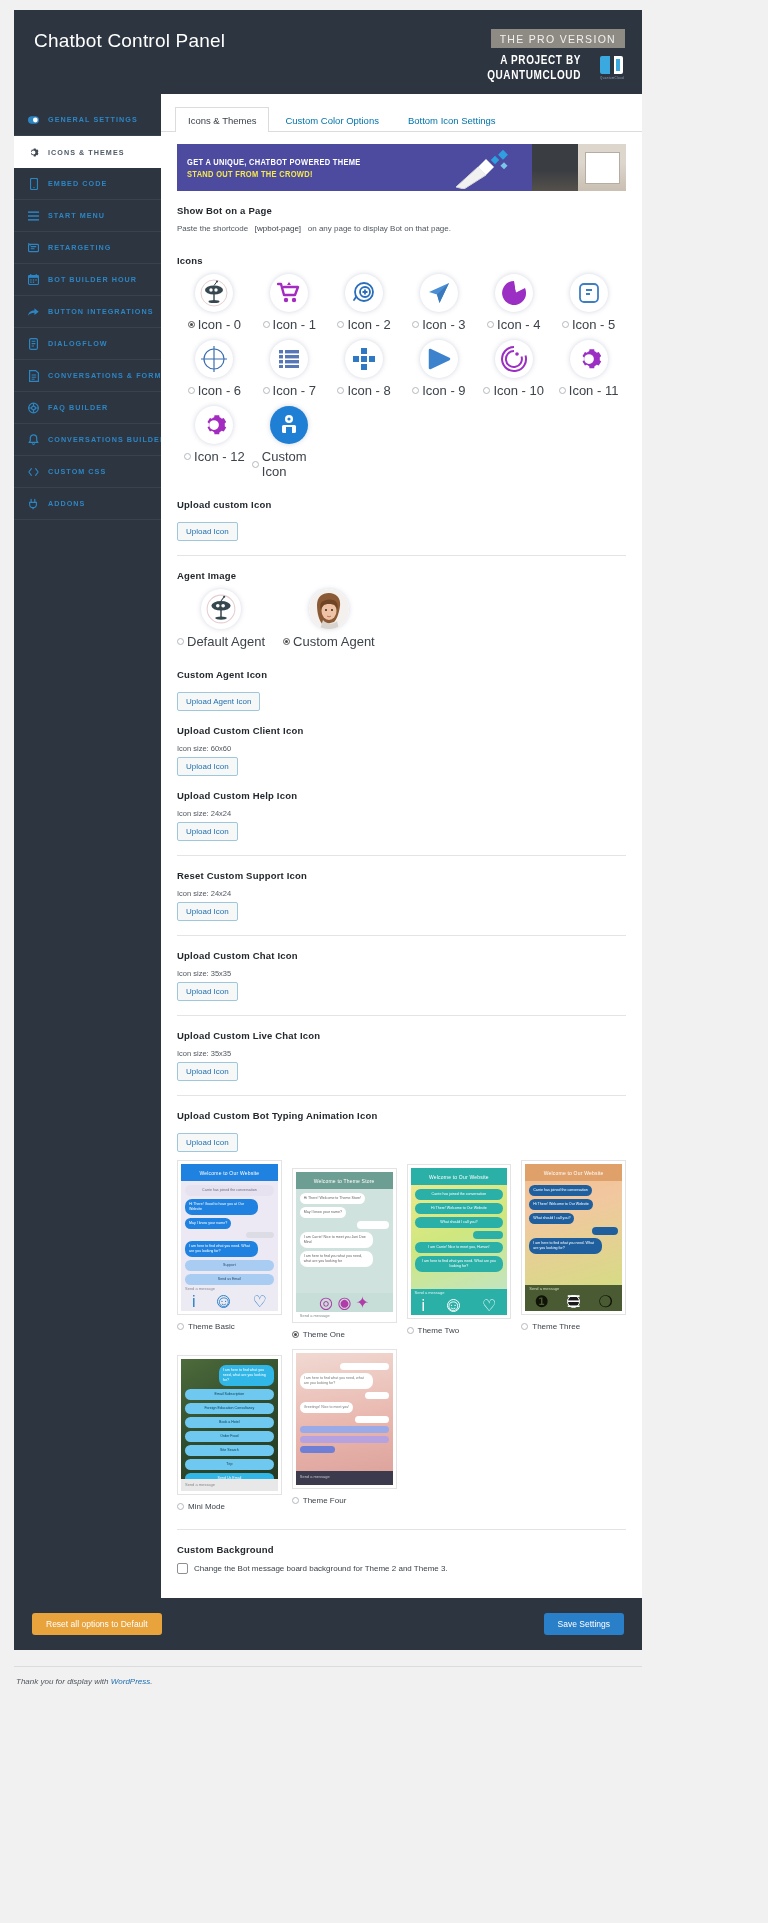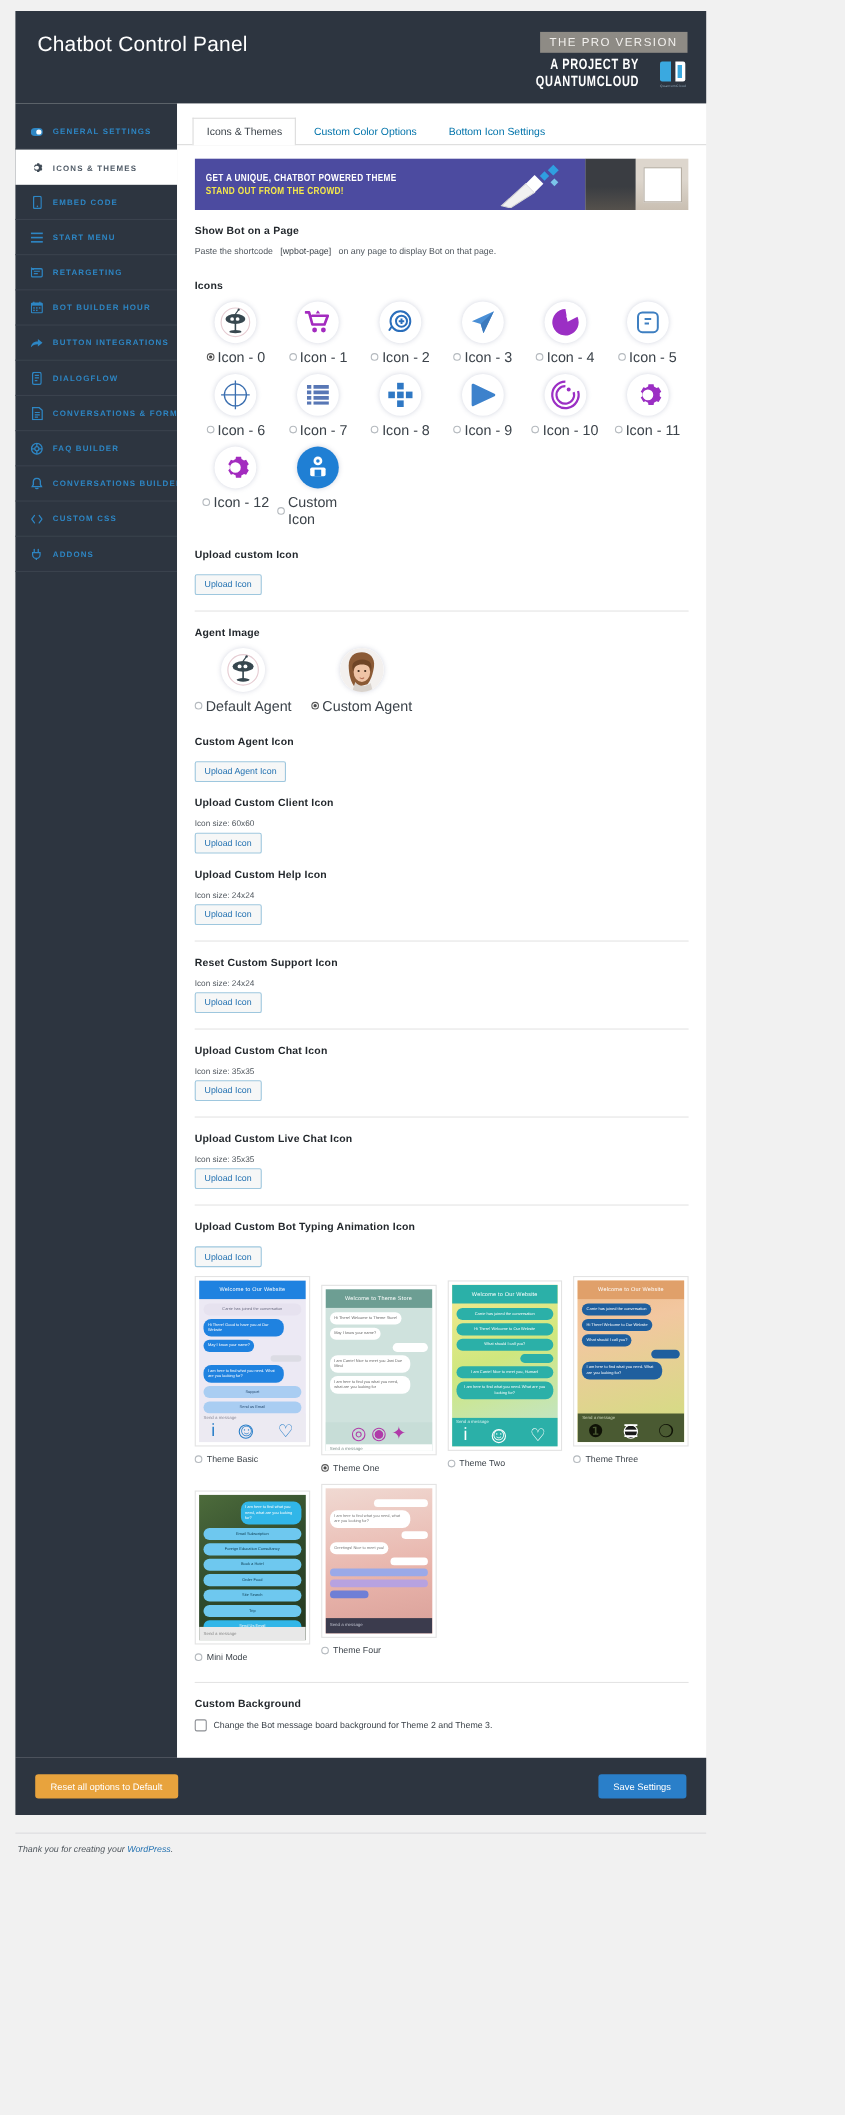--- a/index.html
+++ b/index.html
@@ -941,15 +941,15 @@
       </div>
     </div>
   </div>
 
   <div class="footerbar">
     <button class="btn-reset">Reset all options to Default</button>
     <button class="btn-save">Save Settings</button>
   </div>
 
   <div class="wp-footer">
-    <span>Thank you for creating your </span><a href="#">WordPress</a><span>.</span>
+    <span>Thank you for display with </span><a href="#">WordPress</a><span>.</span>
   </div>
 </div>
 
 </body></html>

